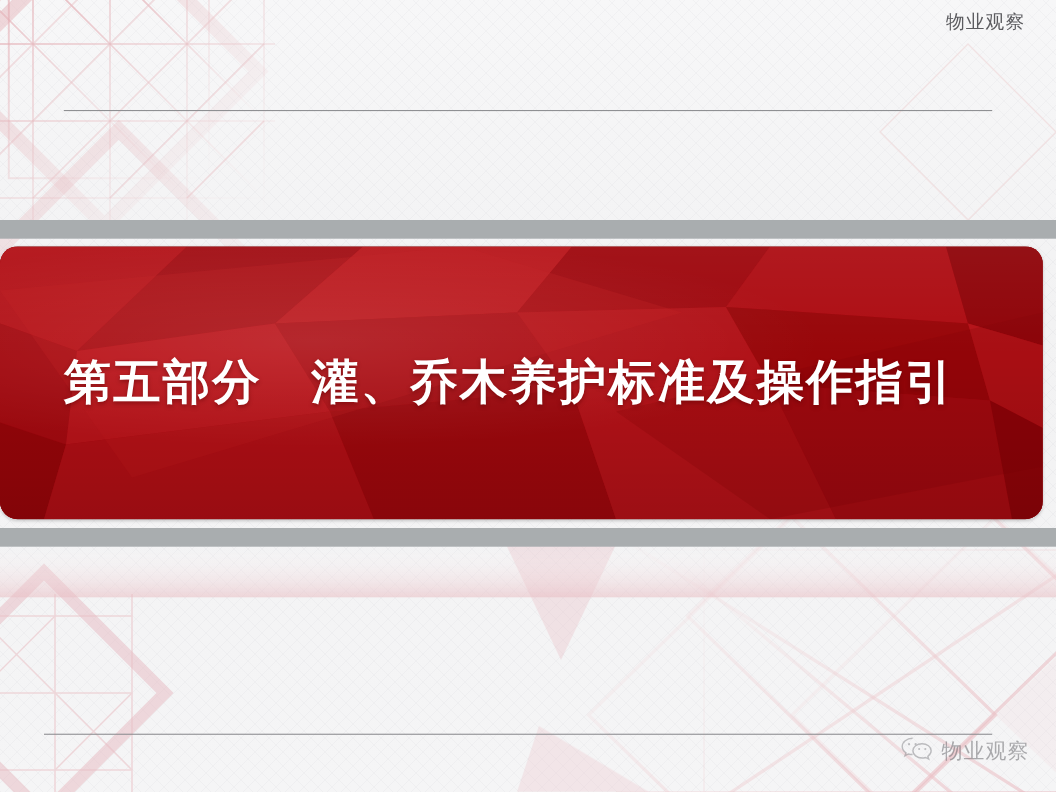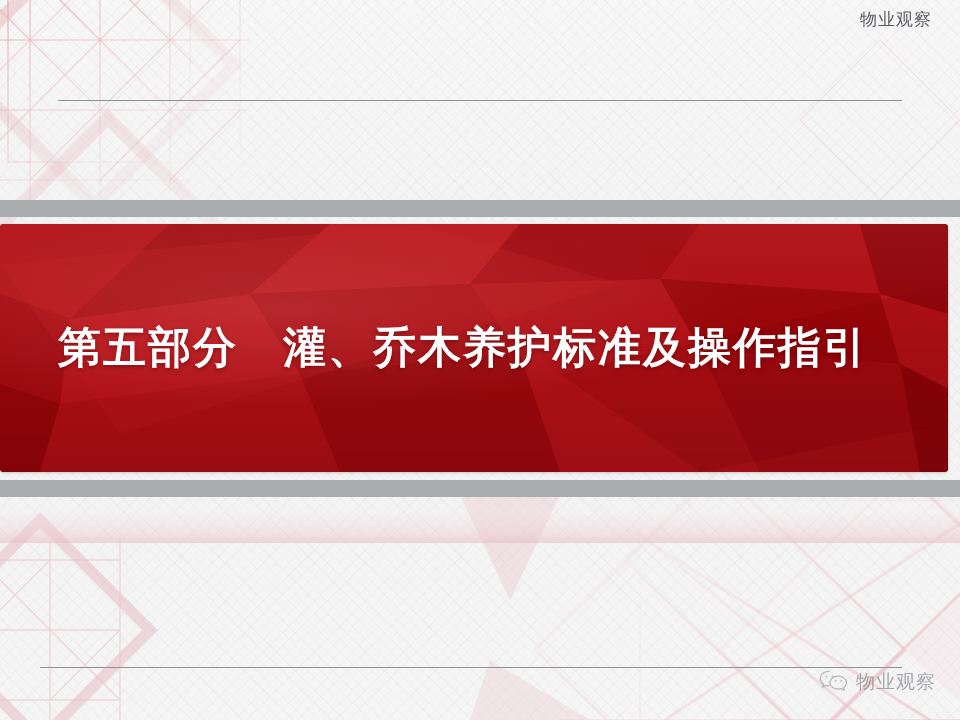--- a/index.html
+++ b/index.html
@@ -55,21 +55,21 @@
   .gray-bar-top { top: 200px; height: 17px; }
   .gray-bar-bot { top: 480px; height: 17px; }
 
   
   .banner {
     position: absolute;
     left: 0;
     top: 224px;
     width: 948px;
     height: 248px;
-    border-radius: 4px;
+    border-radius: 16px;
     overflow: hidden;
     background: #7f1d1d;
     box-shadow: 0 1px 3px rgba(0,0,0,0.18);
   }
   .banner-facets { position: absolute; inset: 0; }
   .banner-facets svg { display:block; width: 948px; height: 248px; }
   .banner-gloss {
     position: absolute; inset: 0;
     background:
       radial-gradient(ellipse 70% 55% at 30% 35%, rgba(255,255,255,0.10), rgba(255,255,255,0) 70%),

